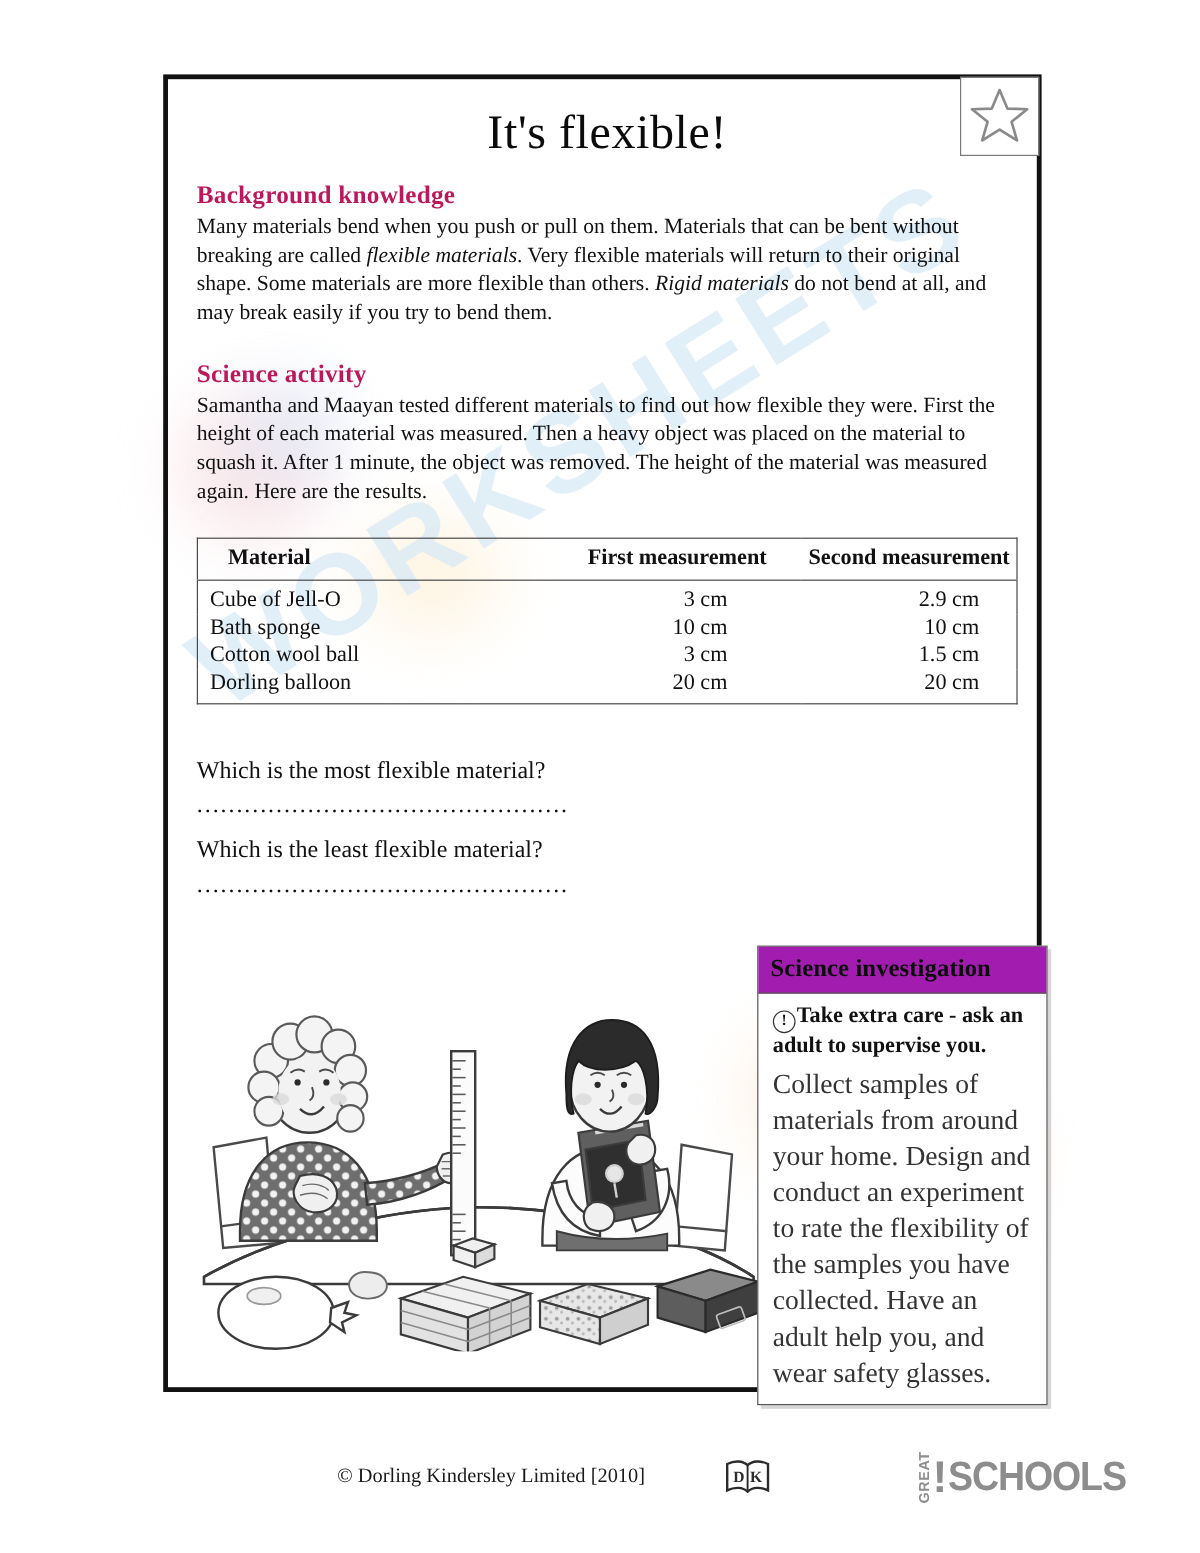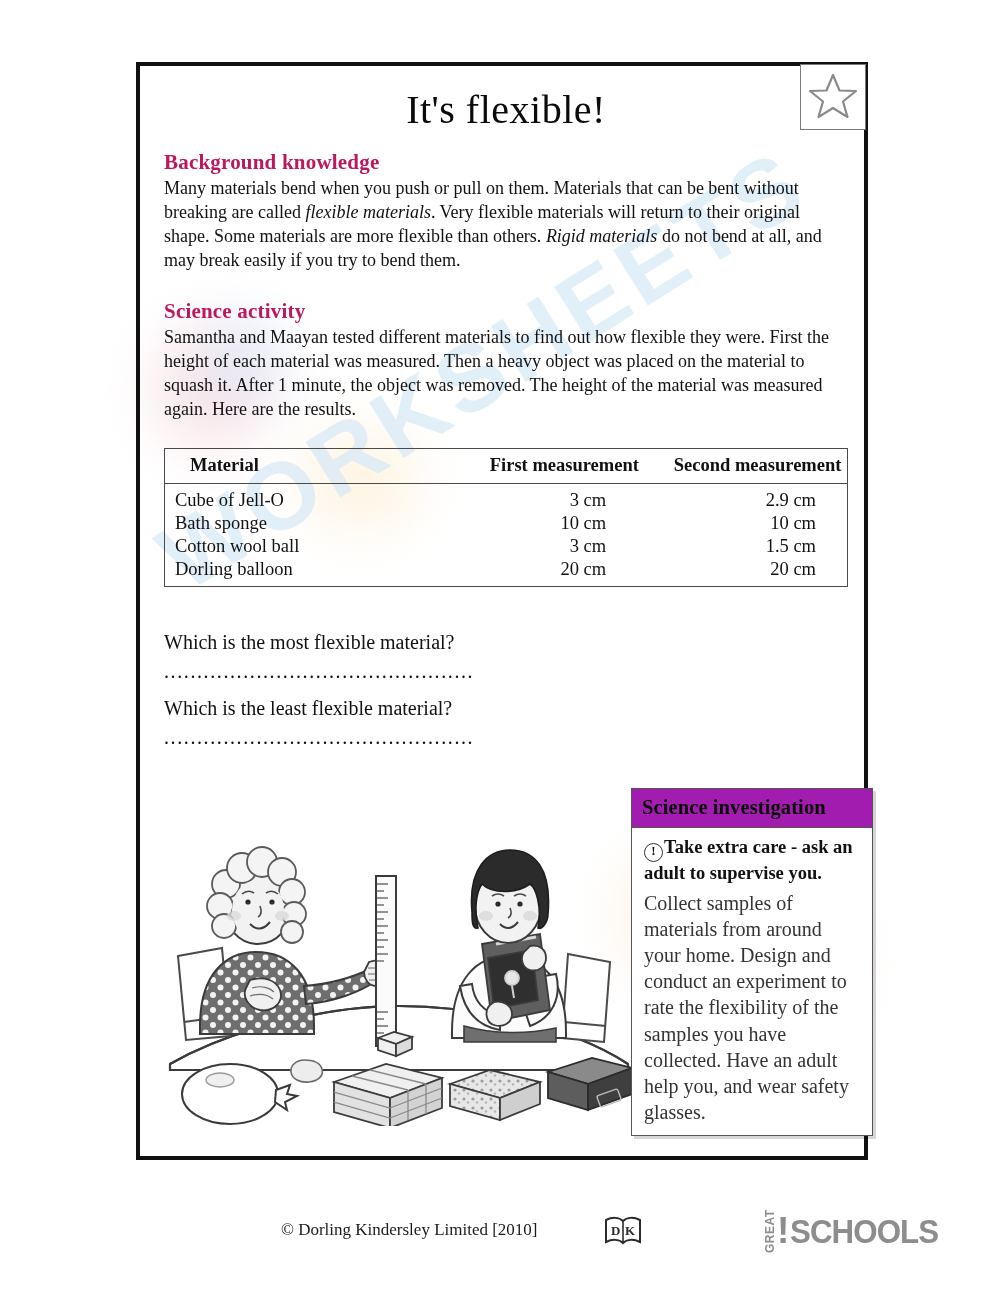--- a/index.html
+++ b/index.html
@@ -201,21 +201,21 @@
     border: 1.5px solid #333;
     border-radius: 50%;
     line-height: 14px;
     text-align: center;
     font-size: 13px;
     font-weight: bold;
     vertical-align: -2px;
     margin-right: 1px;
   }
   .invest-text {
-    font-size: 20px;
+    font-size: 23px;
     line-height: 1.31;
     color: #333;
     margin: 0;
   }
 
   
   #illustration {
     position: absolute;
     left: 24px;
     top: 760px;

